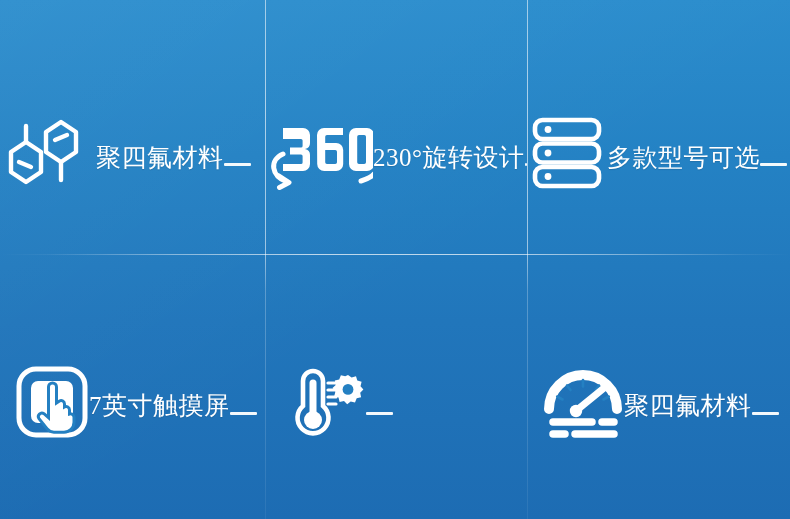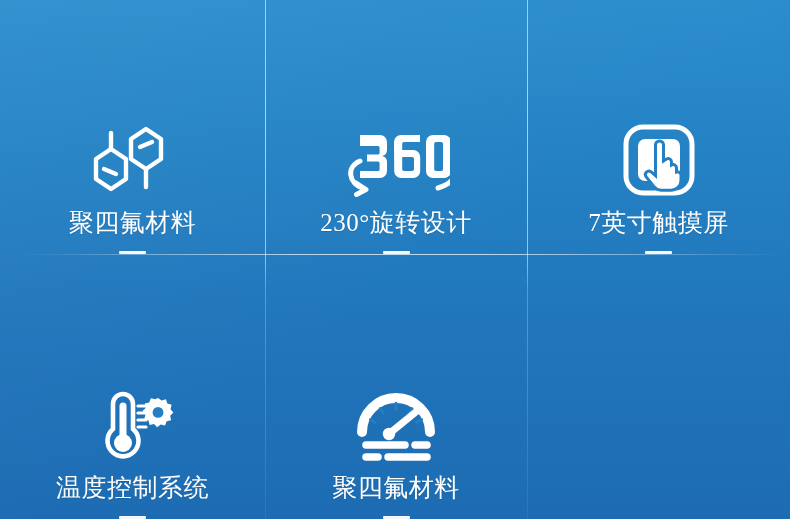--- a/index.html
+++ b/index.html
@@ -63,26 +63,26 @@
     position: absolute;
     inset: 0;
     display: grid;
     grid-template-columns: 265px 262px 263px;
     grid-template-rows: 254px 265px;
   }
 
   .feature-cell {
     position: relative;
     display: flex;
-    flex-direction: column;
+    flex-direction: row;
     align-items: center;
-    justify-content: flex-end;
+    justify-content: flex-start;
   }
   .feature-cell.row-top { padding-top: 62px; }
-  .feature-cell.row-bottom { padding-top: 40px; }
+  .feature-cell.row-bottom { padding-top: 40px; padding-left: 15px; }
 
   .feature-icon {
     height: 78px;
     display: flex;
     align-items: center;
     justify-content: center;
     margin-bottom: 10px;
   }
   .feature-icon svg { display: block; }
 
@@ -149,20 +149,34 @@
           <path d="M18,40 C4,46 6,62 22,68" fill="none" stroke="#ffffff" stroke-width="5" stroke-linecap="round"></path>
           <path d="M14,62 L24,68.5 L14.5,73.5" fill="none" stroke="#ffffff" stroke-width="5" stroke-linecap="round" stroke-linejoin="round"></path>
 
           <path d="M104,40 C120,47 114,62 96,67" fill="none" stroke="#ffffff" stroke-width="5" stroke-linecap="round"></path>
         </svg>
       </div>
       <div class="feature-label">230°旋转设计</div>
       <div class="feature-dash"></div>
     </div>
 
+    <div class="feature-cell row-top">
+      <div class="feature-icon">
+        <svg width="80" height="78" viewBox="0 0 80 78" fill="none" stroke="#ffffff" stroke-width="4.6">
+          <rect x="8" y="6" width="64" height="19" rx="7.5"></rect>
+          <rect x="8" y="29.5" width="64" height="19" rx="7.5"></rect>
+          <rect x="8" y="53" width="64" height="19" rx="7.5"></rect>
+          <circle cx="21" cy="15.5" r="3.4" fill="#ffffff" stroke="none"></circle>
+          <circle cx="21" cy="39" r="3.4" fill="#ffffff" stroke="none"></circle>
+          <circle cx="21" cy="62.5" r="3.4" fill="#ffffff" stroke="none"></circle>
+        </svg>
+      </div>
+      <div class="feature-label">多款型号可选</div>
+      <div class="feature-dash"></div>
+    </div>
 
     <div class="feature-cell row-bottom">
       <div class="feature-icon">
         <svg width="74" height="74" viewBox="0 0 74 74" fill="none">
           <rect x="4" y="4" width="66" height="66" rx="17" fill="none" stroke="#ffffff" stroke-width="5"></rect>
           <rect x="16" y="16" width="42" height="42" rx="7" fill="#ffffff"></rect>
 
           <g fill="none" stroke="#2480c2" stroke-width="3">
             <path d="M33.5,22 a4,4 0 0 1 8,0 v16 l3,-2 a3.4,3.4 0 0 1 5,3 l0,3 a3.4,3.4 0 0 1 5,3 l0,4
                      a3.4,3.4 0 0 1 4.5,3.2 v5 a10,10 0 0 1 -10,10 h-10 a9,9 0 0 1 -7,-3.5 l-8,-10
@@ -192,21 +206,20 @@
 
           <g transform="translate(68,27)">
             <path d="M0,-15 L3.6,-12.6 L8,-13.8 L9.3,-9.4 L13.6,-8.2 L12.5,-3.8 L15.4,-0.4
                      L12.2,2.8 L13.1,7.2 L8.7,8.3 L7,12.5 L2.7,11.4 L-0.8,14.3 L-4,11.1
                      L-8.4,12 L-9.5,7.6 L-13.7,5.9 L-12.6,1.6 L-15.5,-1.9 L-12.3,-5.1
                      L-13.2,-9.5 L-8.8,-10.6 L-7.1,-14.8 L-2.8,-13.7 Z" fill="#ffffff"></path>
             <circle cx="0" cy="-0.6" r="5.4" fill="#2480c2"></circle>
           </g>
         </svg>
       </div>
-      <div class="feature-label">温度控制系统</div>
       <div class="feature-dash"></div>
     </div>
 
     <div class="feature-cell row-bottom">
       <div class="feature-icon">
         <svg width="82" height="74" viewBox="0 0 82 74" fill="none">
 
           <path d="M7,44 A34,34 0 0 1 75,44" fill="none" stroke="#ffffff" stroke-width="10" stroke-linecap="round"></path>
 
           <g stroke="#2480c2" stroke-width="2.6" stroke-linecap="round">

